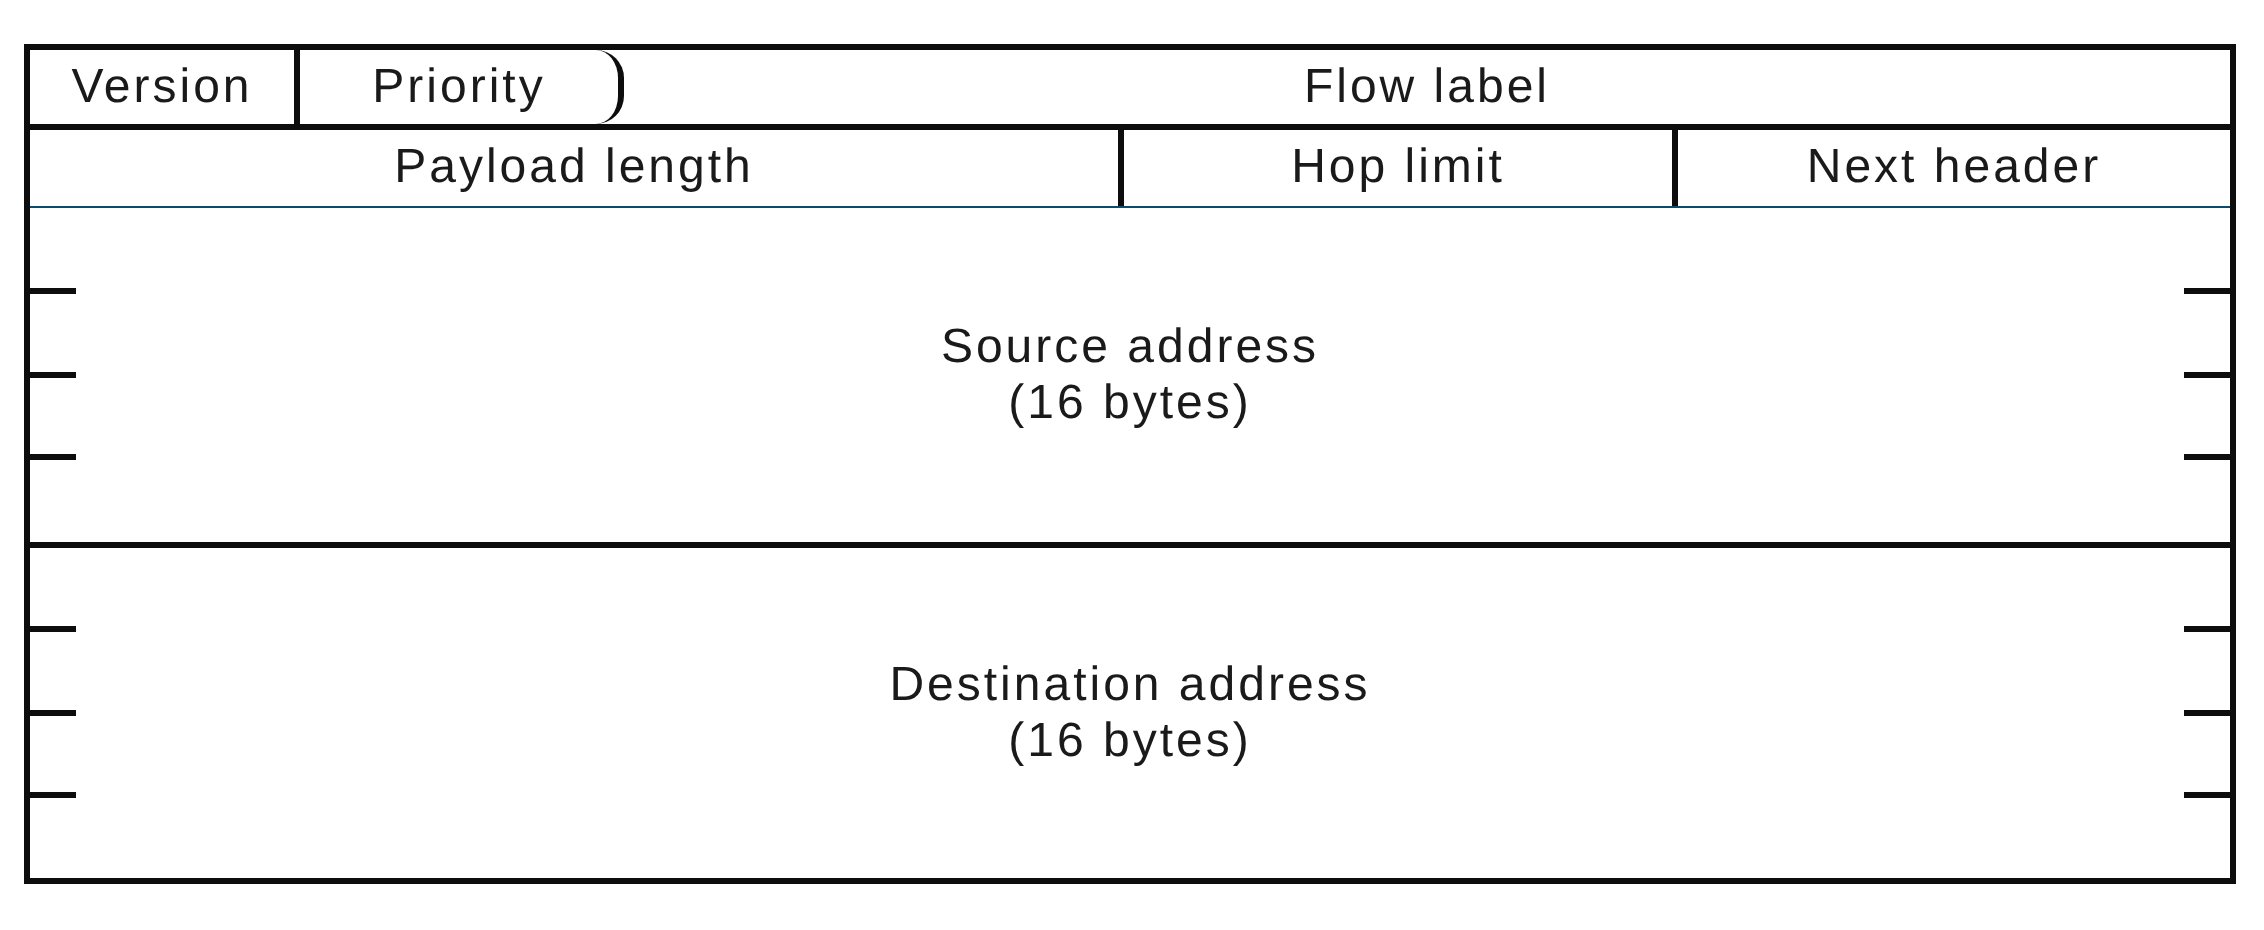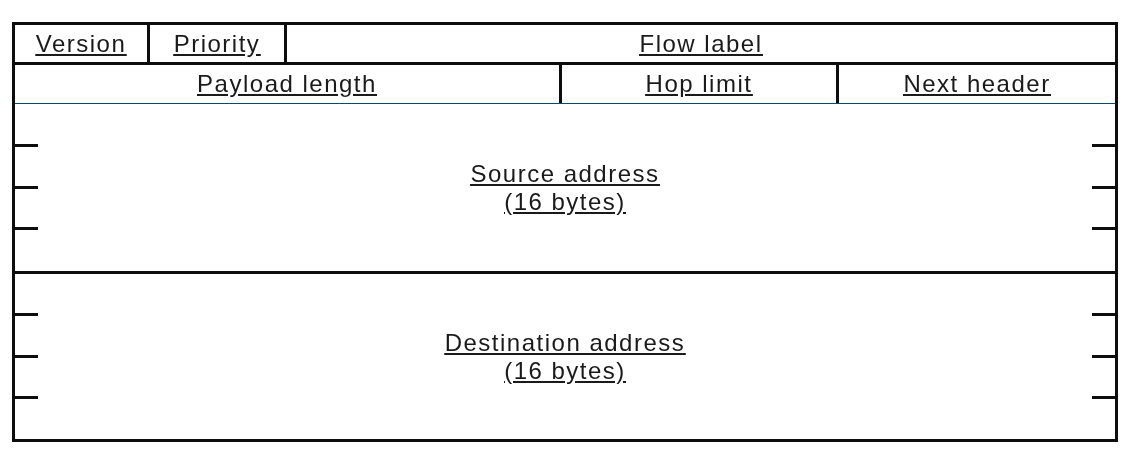--- a/index.html
+++ b/index.html
@@ -1,15 +1,15 @@
 <!DOCTYPE html>
 <html><head>
 <meta charset="utf-8">
 <style>
-  * { margin: 0; padding: 0; box-sizing: border-box; text-decoration: underline; }
+  * { margin: 0; padding: 0; box-sizing: border-box; }
   html, body { background: #ffffff; }
   body {
     font-family: "Liberation Sans", sans-serif;
     color: #1a1a1a;
   }
   .canvas {
     position: relative;
     width: 1132px;
     height: 465px;
     background: #ffffff;
@@ -34,21 +34,21 @@
     align-items: center;
     justify-content: center;
     border-right: 3px solid #0d0d0d;
     font-size: 24px;
     letter-spacing: 1.5px;
     white-space: nowrap;
     overflow: hidden;
   }
   .cell:last-child { border-right: none; }
   .w-version { width: 135px; }
-  .w-priority { width: 137px; }
+  .w-priority { width: 162px; border-radius: 14px; }
   .w-flow { flex: 1; }
   .w-payload { width: 547px; }
   .w-next { width: 276px; }
   .w-hop { flex: 1; }
   .addr-block {
     position: relative;
     width: 100%;
     display: flex;
     align-items: center;
     justify-content: center;

